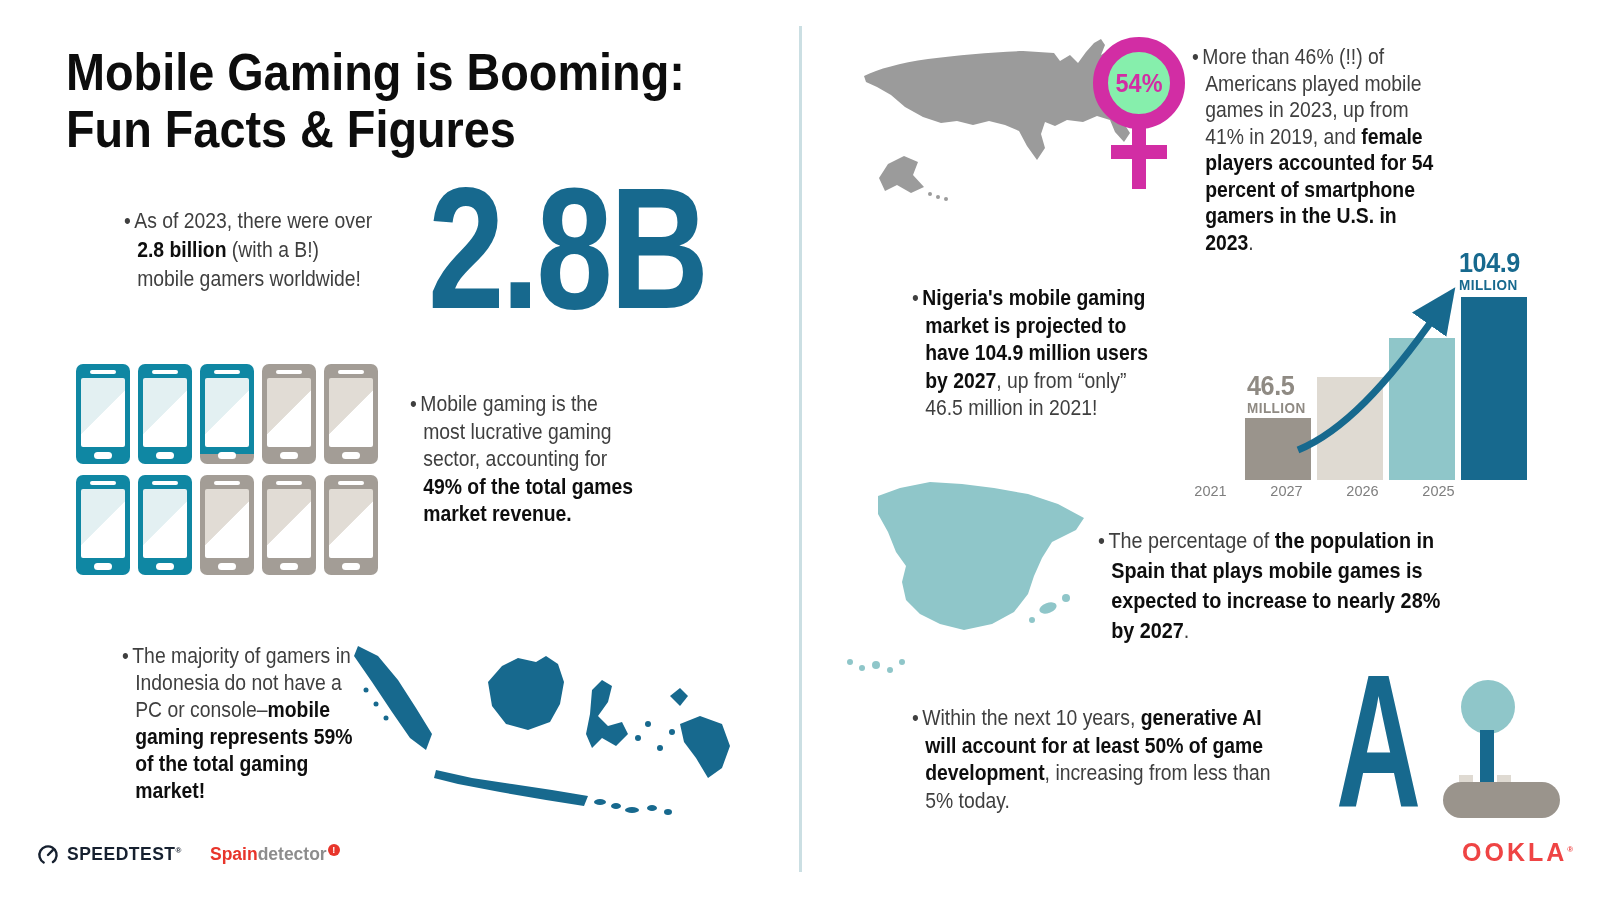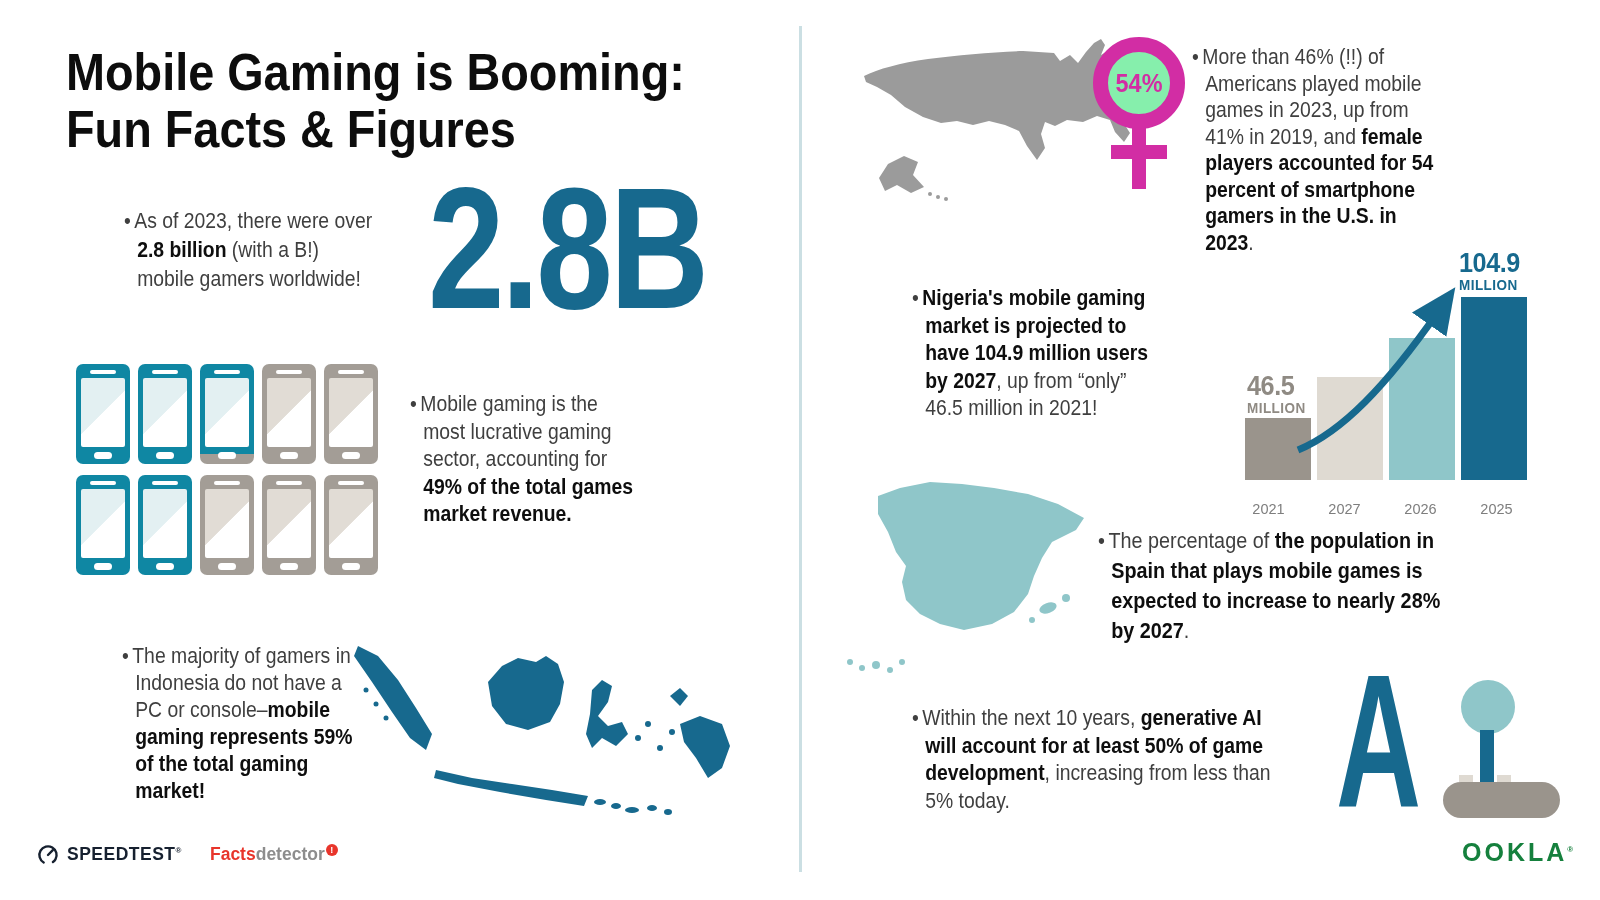--- a/index.html
+++ b/index.html
@@ -40,21 +40,21 @@
   .female .ring{position:absolute;left:0;top:0;width:62px;height:62px;background:#86efac;
                 border:15px solid var(--pink,#d22da4);border-radius:50%;
                 display:flex;align-items:center;justify-content:center;}
   .female .pct{font-size:26px;font-weight:700;color:var(--pink,#d22da4);transform:scaleX(.9);}
   .female .stick{position:absolute;left:39px;top:90px;width:14px;height:62px;background:var(--pink,#d22da4);}
   .female .bar{position:absolute;left:18px;top:108px;width:56px;height:14px;background:var(--pink,#d22da4);}
 
   
   .bars{left:1245px;top:250px;width:285px;height:230px;display:flex;align-items:flex-end;gap:6px;}
   .bar{width:66px;}
-  .years{left:1240px;top:483px;width:285px;display:flex;gap:19px;margin-top:18px;}
+  .years{left:1182px;top:483px;width:285px;display:flex;gap:19px;}
   .bar-year{width:66px;text-align:center;font-size:14.5px;color:var(--year-gray,#7e7e7e);}
   .chart-lbl{font-weight:700;transform:scaleX(.9);transform-origin:0 0;}
   .start-lbl{left:1247px;top:372px;color:var(--label-gray,#8f8a83);}
   .end-lbl{left:1459px;top:249px;color:var(--dark-teal,#17698e);}
   .lbl-num{font-size:28px;line-height:28px;letter-spacing:-.5px;}
   .lbl-unit{font-size:15px;line-height:16px;letter-spacing:.5px;}
   .arrow-svg{left:1286px;top:286px;}
   .arrow-path{stroke:var(--dark-teal,#17698e);stroke-width:7;fill:none;}
   #ah path{fill:var(--dark-teal,#17698e);}
 
@@ -73,21 +73,21 @@
 
   
   .footer-left{left:36px;top:842px;display:flex;align-items:center;}
   .st-label{font-size:17.5px;font-weight:700;letter-spacing:.5px;color:var(--navy,#16202f);margin-left:7px;text-align:right;}
   .st-label sup{font-size:8px;}
   .dd{margin-left:28px;font-size:17.5px;font-weight:700;}
   .dd-red{color:var(--red,#e8352b);}
   .dd-gray{color:var(--logo-gray,#8d8d8d);}
   .dd-badge{display:inline-block;width:12px;height:12px;border-radius:50%;background:var(--red,#e8352b);
             color:#fff;font-size:9px;line-height:12px;text-align:center;vertical-align:super;margin-left:1px;}
-  .ookla{left:1462px;top:838px;font-size:25px;font-weight:600;letter-spacing:3px;color:#15803d;}
+  .ookla{left:1462px;top:838px;font-size:25px;font-weight:600;letter-spacing:3px;color:#ef4444;}
   .ookla sup{font-size:8px;letter-spacing:0;}
 </style>
 </head>
 <body>
 
 <div class="canvas">
 
   <div class="abs title">
     <div>Mobile Gaming is Booming:</div>
     <div>Fun Facts &amp; Figures</div>
@@ -268,18 +268,18 @@
   <div class="abs joy-base"></div>
   <span class="abs joy-btn" style="left:1459px;"></span>
   <span class="abs joy-btn" style="left:1497px;"></span>
 
   <div class="abs footer-left">
     <svg width="24" height="24" viewBox="0 0 24 24">
       <circle cx="12" cy="13" r="8.6" fill="none" stroke="#16202F" stroke-width="2.4" stroke-dasharray="44 10" transform="rotate(120 12 13)" stroke-linecap="round"></circle>
       <line x1="12" y1="13" x2="16.8" y2="8.2" stroke="#16202F" stroke-width="2.4" stroke-linecap="round"></line>
     </svg>
     <span class="st-label"><span>SPEEDTEST</span><sup>®</sup></span>
-    <span class="dd"><span class="dd-red">Facts</span><span class="dd-gray">detector</span><span class="dd-badge">!</span></span>
+    <span class="dd"><span class="dd-red">Spain</span><span class="dd-gray">detector</span><span class="dd-badge">!</span></span>
   </div>
 
   <div class="abs ookla"><span>OOKLA</span><sup>®</sup></div>
 
 </div>
 
 </body></html>

